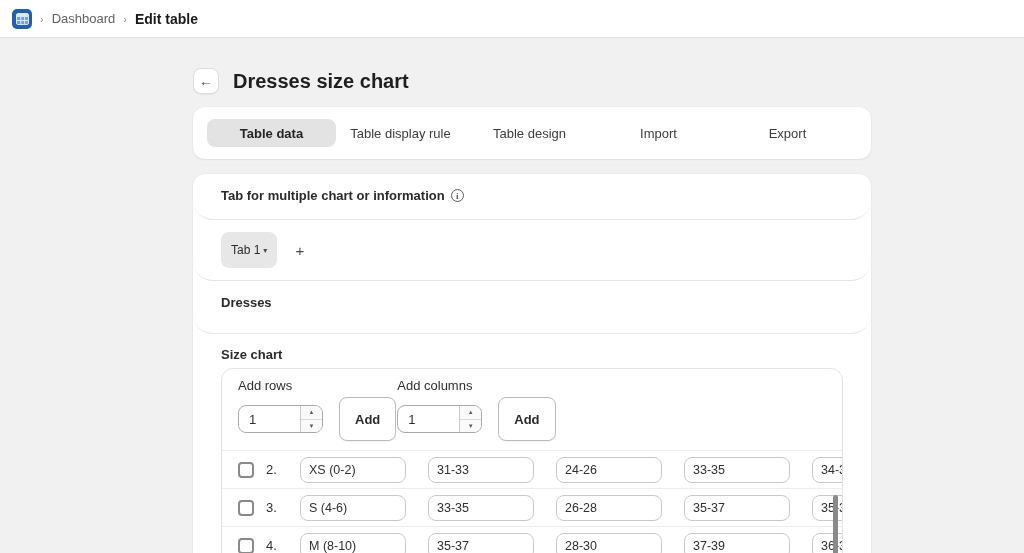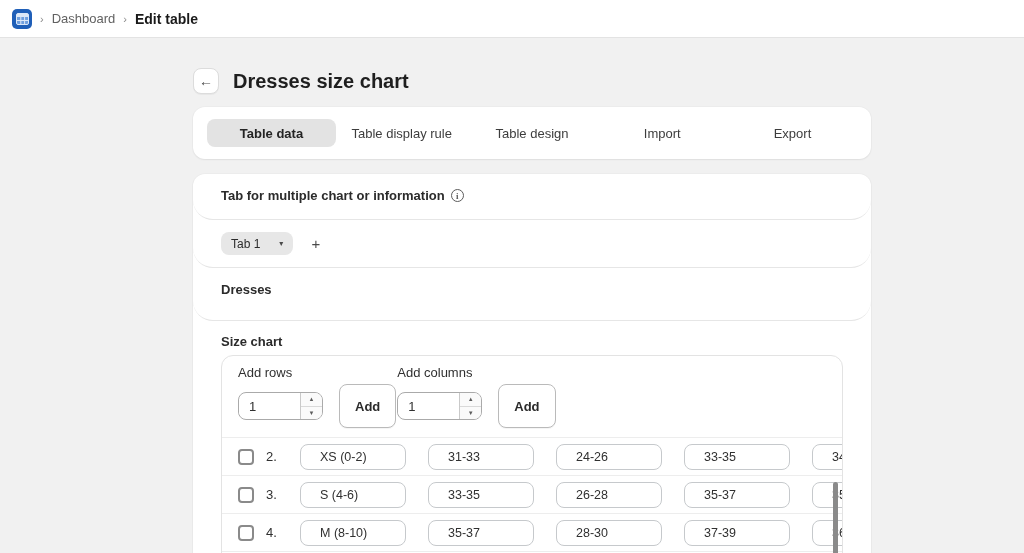--- a/index.html
+++ b/index.html
@@ -27,40 +27,40 @@
     width:26px; height:26px; background:#fff; border:1px solid #dcdcdc; border-radius:8px;
     display:flex; align-items:center; justify-content:center; color:#4a4a4a; font-size:14px;
     cursor:pointer; box-shadow:0 1px 0 rgba(0,0,0,.04);
   }
   .page-title { font-size:20px; font-weight:700; color:#1f1f1f; }
   
   .card {
     background:#fff; border-radius:12px; box-shadow:0 1px 2px rgba(0,0,0,.06), 0 0 0 1px rgba(0,0,0,.02);
   }
   .tabs-card { margin-top:13px; padding:12px 14px; }
-  .tabs { display:flex;justify-content:space-between; }
+  .tabs { display:flex; }
   .tab {
     width:129px; height:28px; display:flex; align-items:center; justify-content:center;
     font-size:13px; color:#3d3d3d; border-radius:8px; cursor:pointer; white-space:nowrap;
   }
   .tab.active { background:#e3e3e3; font-weight:700; color:#242424; }
   .main-card { margin-top:15px; min-height:420px; border-radius:12px 12px 0 0; }
   .section { padding:14px 28px; border-bottom:1px solid #e6e6e6;border-radius:20px; }
   .section:last-child { border-bottom:none; }
   .sec-title { font-size:13px; font-weight:700; color:#2b2b2b; display:flex; align-items:center; gap:6px; }
   .info-icon {
     width:13px; height:13px; border:1px solid #5c5c5c; border-radius:50%;
     font-size:9px; color:#5c5c5c; display:inline-flex; align-items:center; justify-content:center;
     font-family:"Liberation Serif",serif; font-weight:700;
   }
   .sectionA { padding:14px 28px 16px 28px; }
   .sectionB { padding:12px 28px; display:flex; align-items:center; gap:18px; }
   .tab-pill {
-    background:#e7e7e7; border-radius:8px; height:23px; padding:0 10px;
-    display:flex; align-items:center; gap:19px; font-size:12px; color:#2b2b2b; cursor:pointer;justify-content:space-between;
+    background:#e7e7e7; border-radius:8px; height:36px; padding:0 10px;
+    display:flex; align-items:center; gap:3px; font-size:12px; color:#2b2b2b; cursor:pointer;justify-content:space-between;
   }
   .chev { font-size:8px; color:#4a4a4a; }
   .plus-btn { font-size:15px; color:#4a4a4a; cursor:pointer; background:none; border:none; line-height:1; }
   .field-label { font-size:13px; font-weight:700; color:#2b2b2b; margin-bottom:6px; }
   .text-input {
     width:100%; height:26px; border:1px solid #aaaaaa; border-radius:8px;
     padding:0 12px; font-size:13px; color:#303030; background:#fff;
     font-family:"Liberation Sans","DejaVu Sans",sans-serif;
   }
   .text-input::placeholder { color:#8c8c8c; }
@@ -94,21 +94,21 @@
     height:38px; display:flex; align-items:center; padding-left:16px;
     border-bottom:1px solid #ededed; white-space:nowrap;
   }
   .row-check {
     width:16px; height:16px; border:2px solid #8a8a8a; border-radius:4px; background:#fff;
     margin-right:12px; flex:0 0 auto; cursor:pointer;
   }
   .row-num { width:22px; font-size:13px; color:#303030; margin-right:12px; flex:0 0 auto; }
   .cell-input {
     width:106px; height:26px; border:1px solid #c6c9cc; border-radius:8px; background:#fff;
-    padding:0 19px; font-size:12.5px; color:#303030; margin-right:22px; flex:0 0 auto;
+    padding:0 8px; font-size:12.5px; color:#303030; margin-right:22px; flex:0 0 auto;
     font-family:"Liberation Sans","DejaVu Sans",sans-serif;
   }
   .vscroll-thumb {
     position:absolute; right:4px; top:126px; width:5px; height:170px;
     background:#8a8a8a; border-radius:3px;
   }
 </style>
 </head>
 <body>
 

